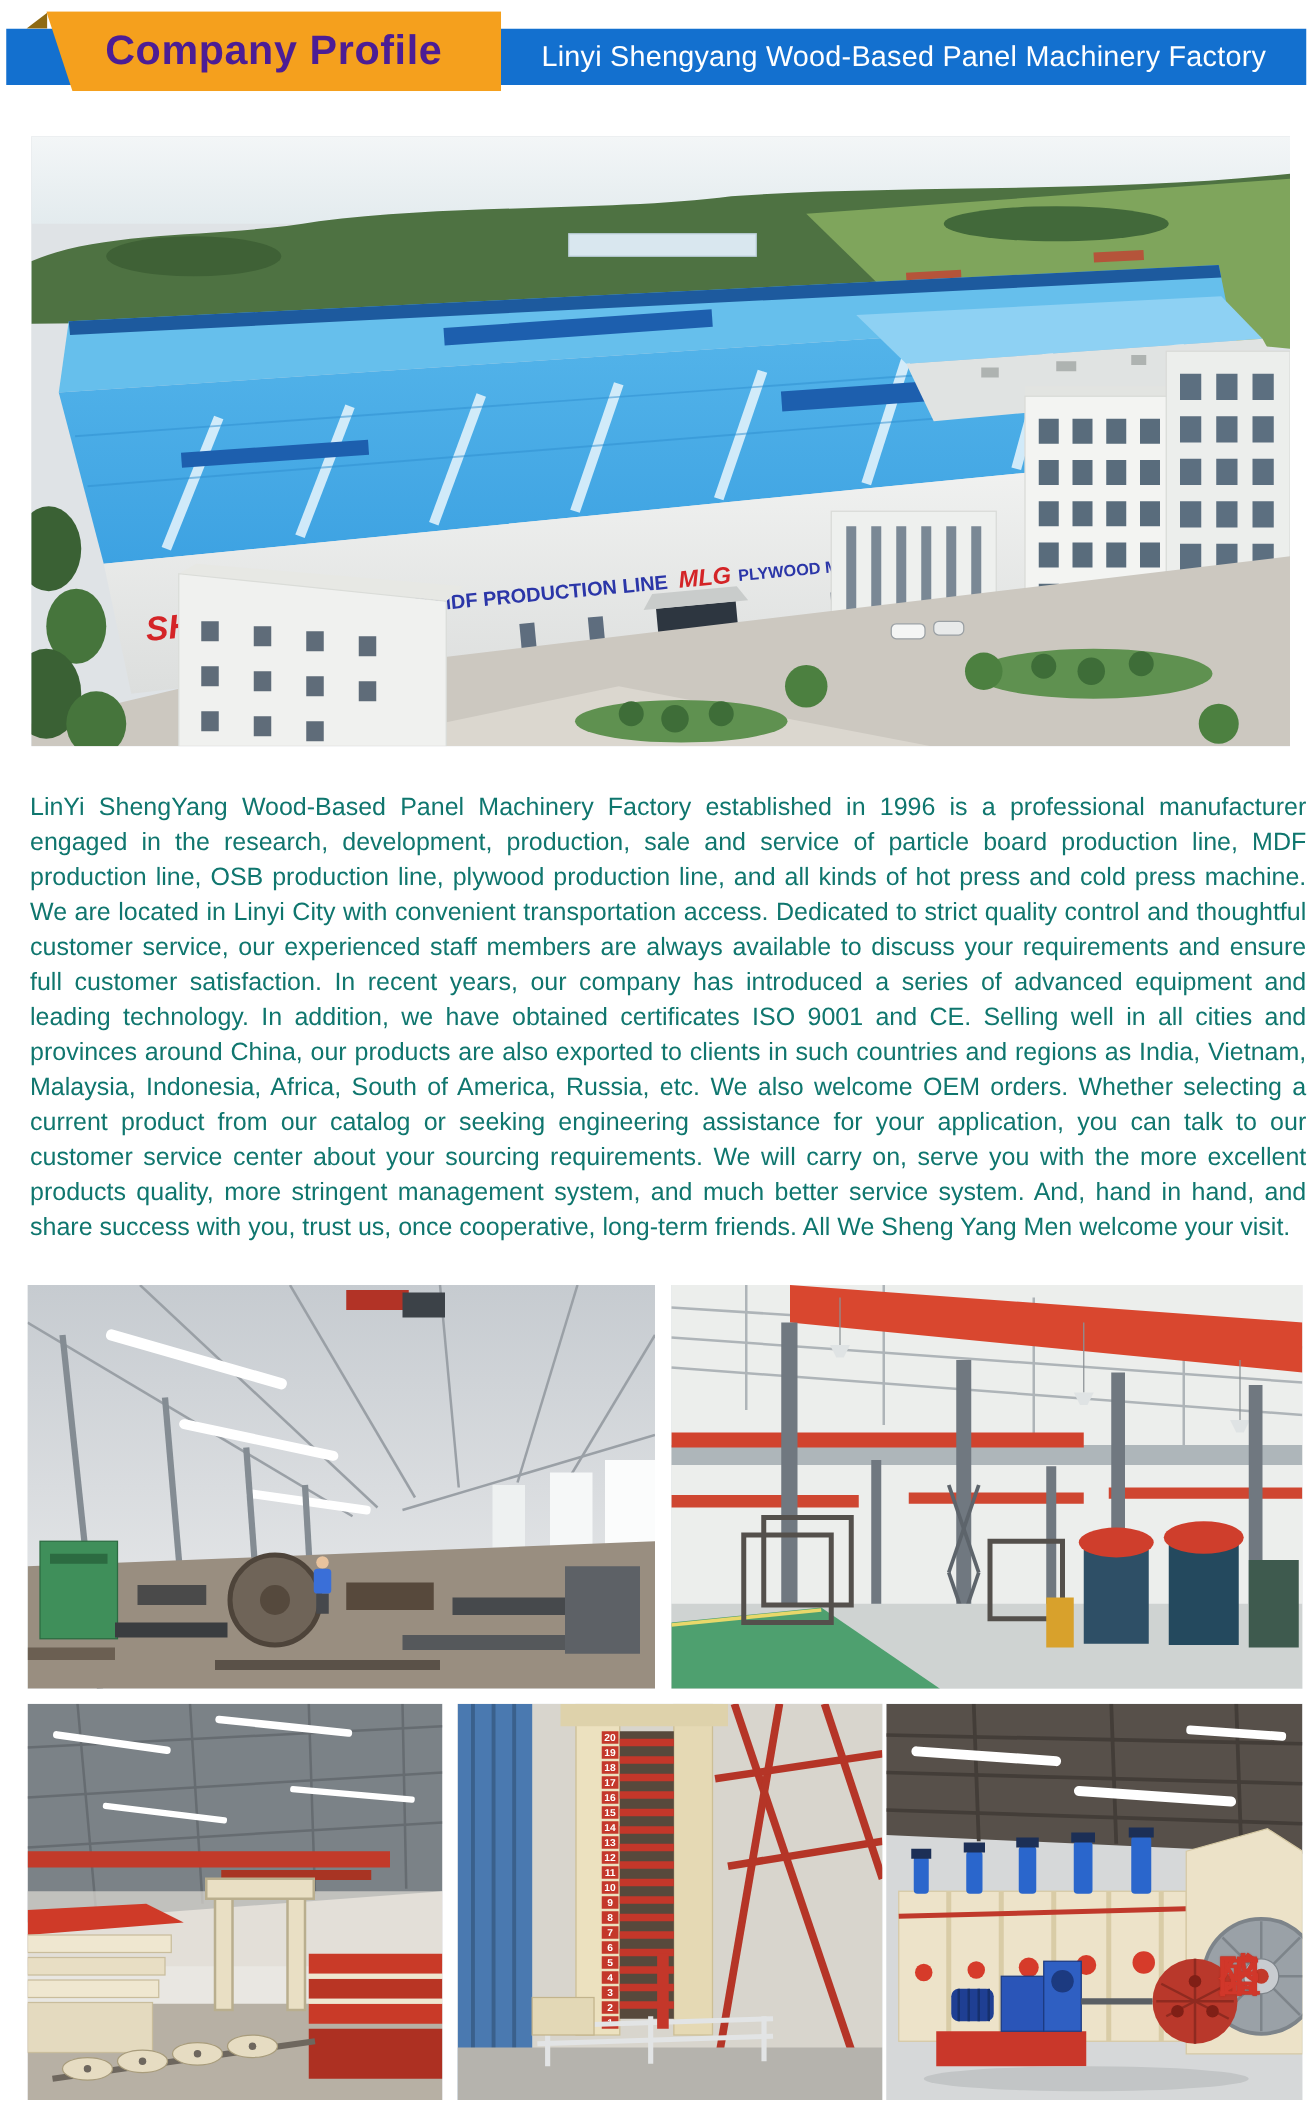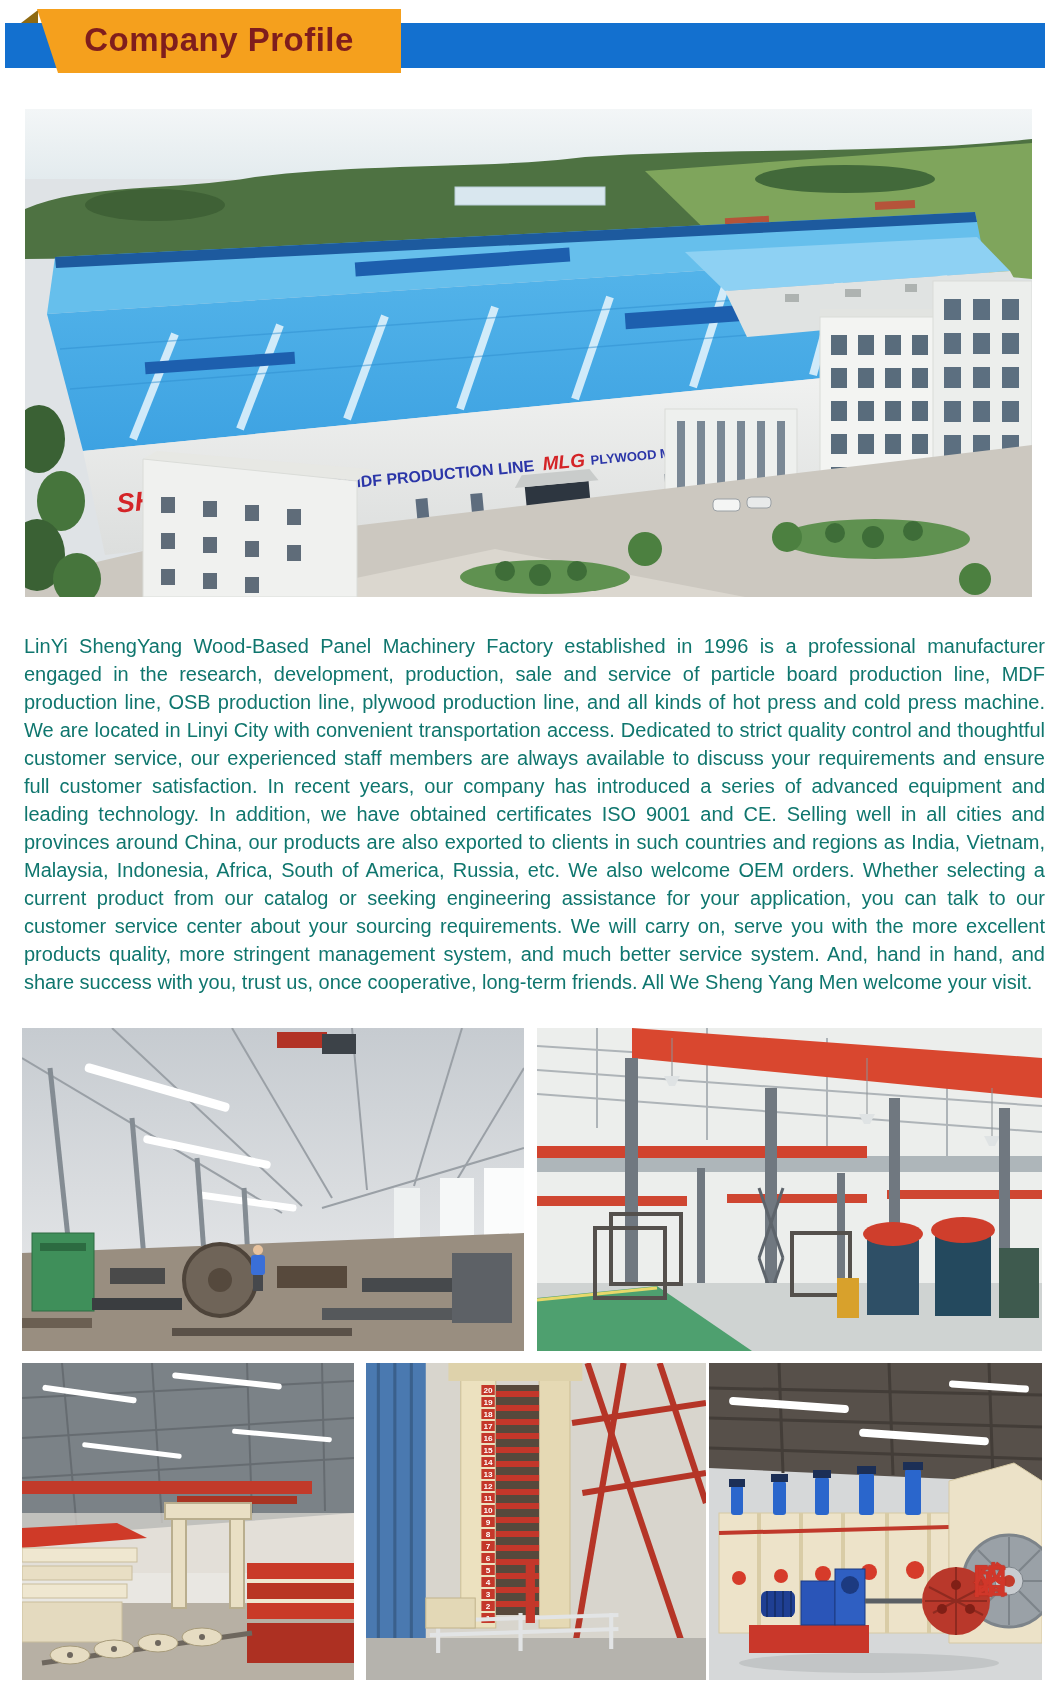--- a/index.html
+++ b/index.html
@@ -5,21 +5,21 @@
   html,body{margin:0;padding:0;background:#ffffff;}
   body{font-family:"Liberation Sans",sans-serif;}
   .page{position:relative;width:1050px;height:1698px;background:#fff;overflow:hidden;}
 
   
   .top-bar{position:absolute;left:5px;top:23px;width:1040px;height:45px;background:#1370cf;}
   .top-bar-title{position:absolute;left:401px;top:23px;width:644px;height:45px;line-height:45px;
     text-align:center;color:#fff;font-size:23px;letter-spacing:.2px;white-space:nowrap;}
   .ribbon{position:absolute;left:37px;top:9px;width:364px;height:64px;background:#f5a01d;
     clip-path:polygon(0 0,100% 0,100% 100%,21px 100%);}
-  .ribbon-label{width:100%;height:64px;line-height:62px;text-align:center;color:#7f1d1d;
+  .ribbon-label{width:100%;height:64px;line-height:62px;text-align:center;color:#4c1d95;
     font-size:33px;font-weight:bold;letter-spacing:.5px;}
   .ribbon-fold{position:absolute;left:21px;top:10px;width:17px;height:13px;background:#8f6a12;
     clip-path:polygon(0 100%,100% 0,100% 100%);}
 
   
   .photo{position:absolute;overflow:hidden;background:#dfe3e6;}
   .photo svg{display:block;width:100%;height:100%;}
   #main-photo{left:25px;top:109px;width:1007px;height:488px;}
   #photo-a{left:22px;top:1028px;width:502px;height:323px;}
   #photo-b{left:537px;top:1028px;width:505px;height:323px;}
@@ -33,20 +33,21 @@
 
   .vchars{position:absolute;right:28px;top:170px;writing-mode:vertical-rl;color:#d1372a;
     font-size:34px;font-weight:bold;letter-spacing:6px;text-shadow:0 0 1px #a82417;}
 </style>
 </head>
 <body>
 
 <div class="page">
 
   <div class="top-bar"></div>
+  <div class="top-bar-title">Linyi Shengyang Wood-Based Panel Machinery Factory</div>
   <div class="ribbon-fold"></div>
   <div class="ribbon">
     <div class="ribbon-label">Company Profile</div>
   </div>
 
   <div class="photo" id="main-photo">
     <svg viewBox="0 0 1007 488" preserveAspectRatio="none">
       <defs>
         <linearGradient id="skyG" x1="0" y1="0" x2="0" y2="1">
           <stop offset="0" stop-color="#f3f6f7"></stop>

